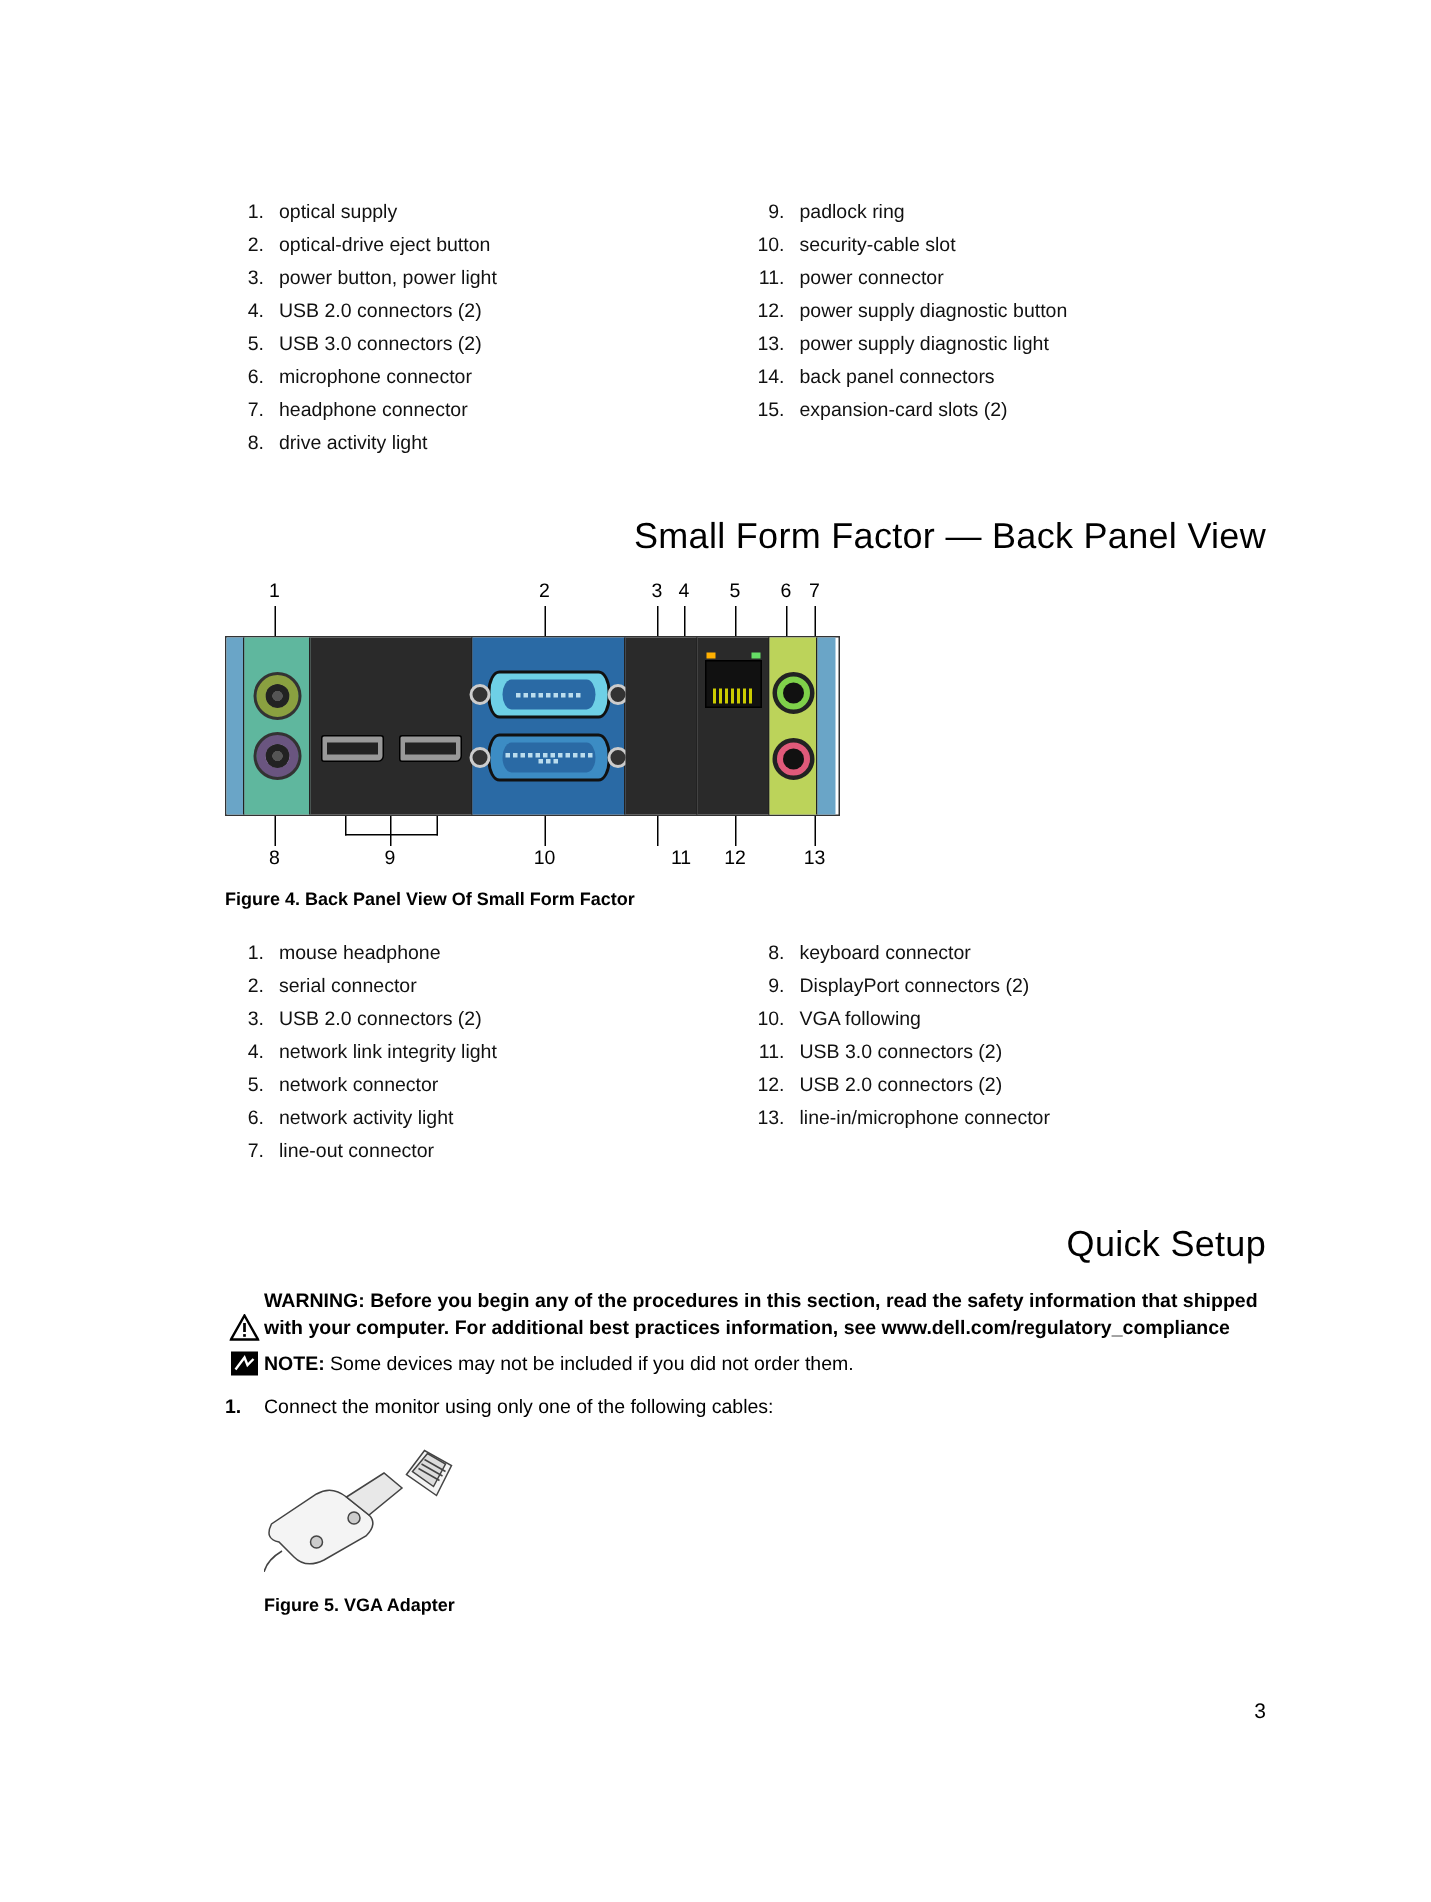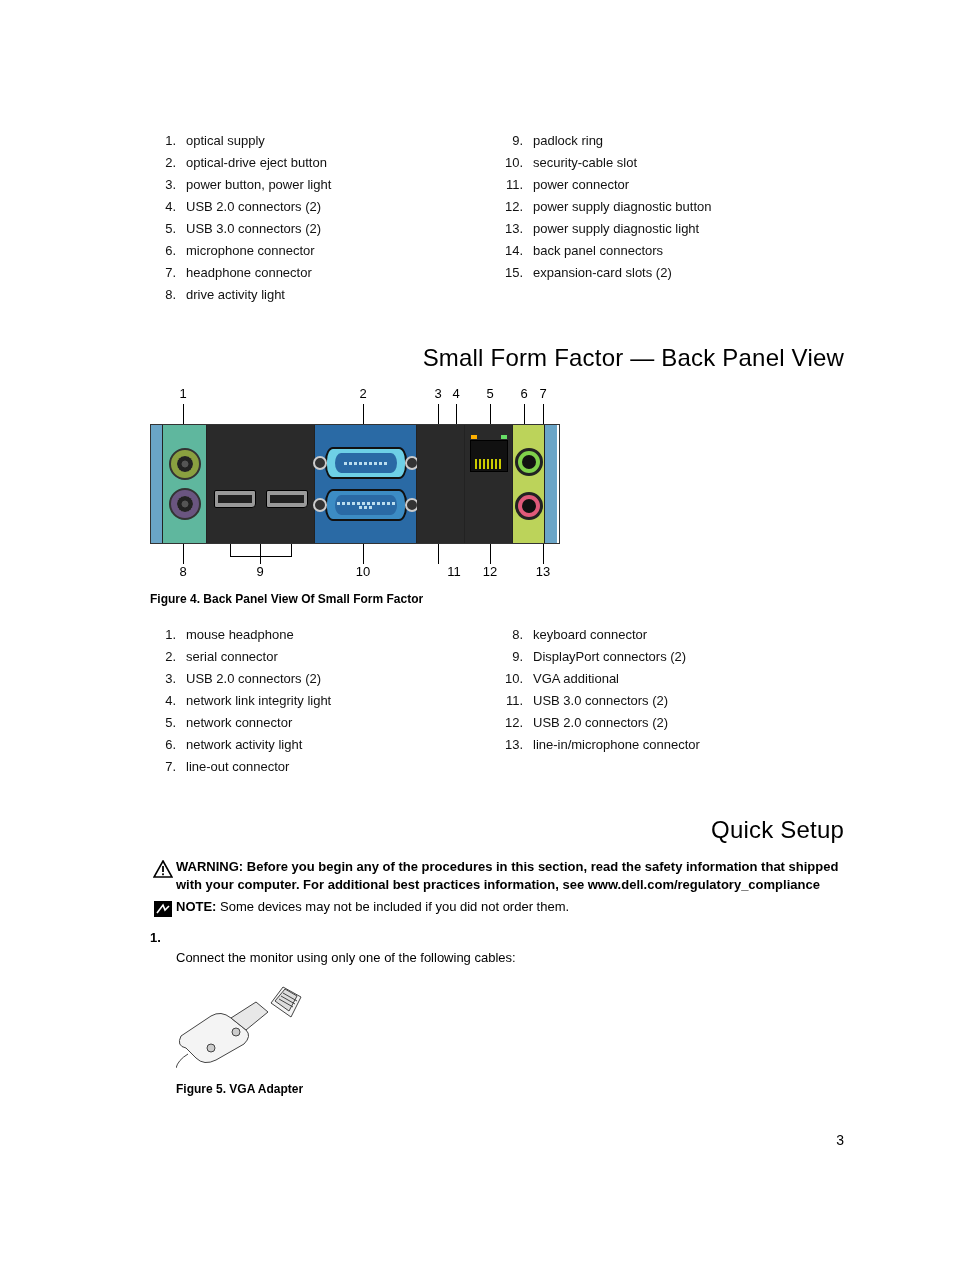--- a/index.html
+++ b/index.html
@@ -218,42 +218,42 @@
     position: relative;
   }
   .jack::after{
     content:""; position:absolute; inset:4px; border-radius:50%; background:#111;
   }
   .jack.lime { background:#7fd14a; }
   .jack.pink { background:#e05a7a; }
   
   .admon {
     display: flex;
-    align-items: flex-start;
+    align-items: flex-end;
     font-size: 13px;
     line-height: 18px;
     margin: 4px 0;
   }
   .admon .icon {
     width: 26px;
     flex-shrink: 0;
     display:flex; justify-content:center; padding-top:2px;
   }
   .admon .body { flex:1; }
   .admon .body b { font-weight: bold; }
   .step-list {
     font-size: 13px;
     line-height: 20px;
   }
   .step-row {
     display:flex;
     margin-top: 10px;
   }
   .step-row .num { width:26px; font-weight:bold; }
-  .step-row .body { flex:1;margin-top:20px; }
+  .step-row .body { flex:1; }
   .vga-adapter {
     margin: 10px 0 4px 26px;
     width: 130px;
   }
   .page-number {
     position: absolute;
     bottom: 120px;
     right: 110px;
     font-size: 14px;
   }
@@ -498,21 +498,21 @@
           <li>
             <span class="num">8.</span>
             <span>keyboard connector</span>
           </li>
           <li>
             <span class="num">9.</span>
             <span>DisplayPort connectors (2)</span>
           </li>
           <li>
             <span class="num">10.</span>
-            <span>VGA additional</span>
+            <span>VGA following</span>
           </li>
           <li>
             <span class="num">11.</span>
             <span>USB 3.0 connectors (2)</span>
           </li>
           <li>
             <span class="num">12.</span>
             <span>USB 2.0 connectors (2)</span>
           </li>
           <li>

